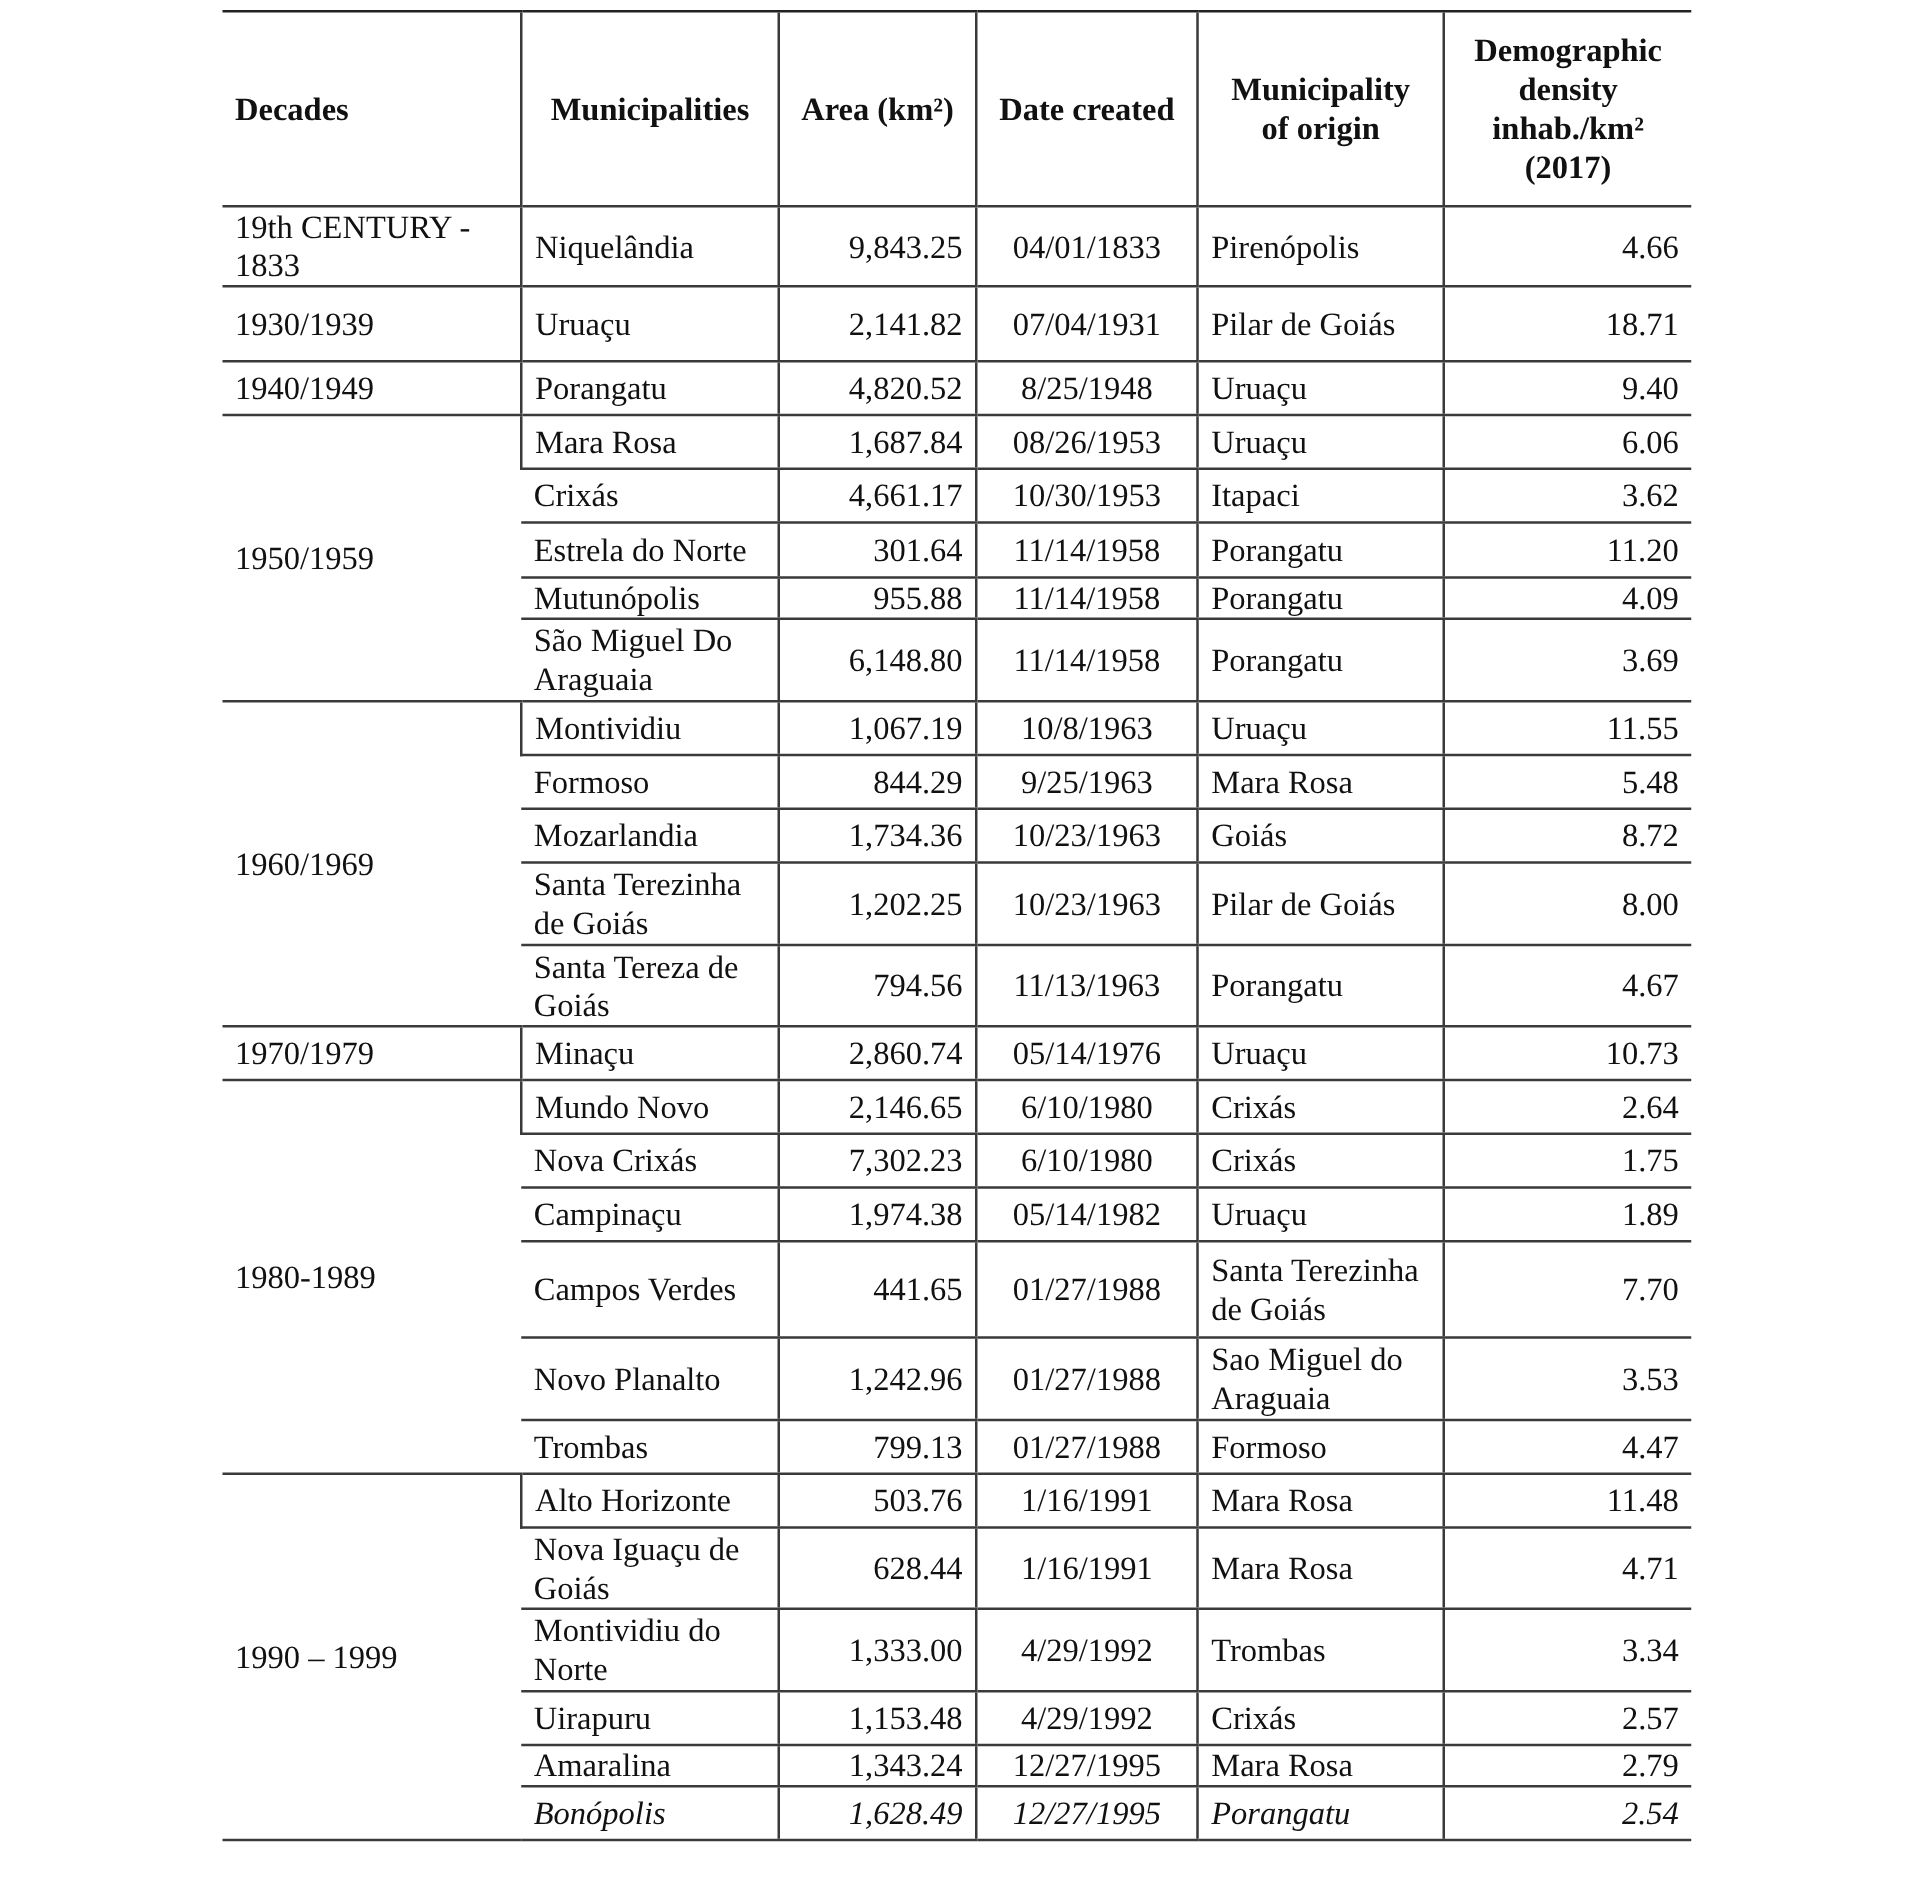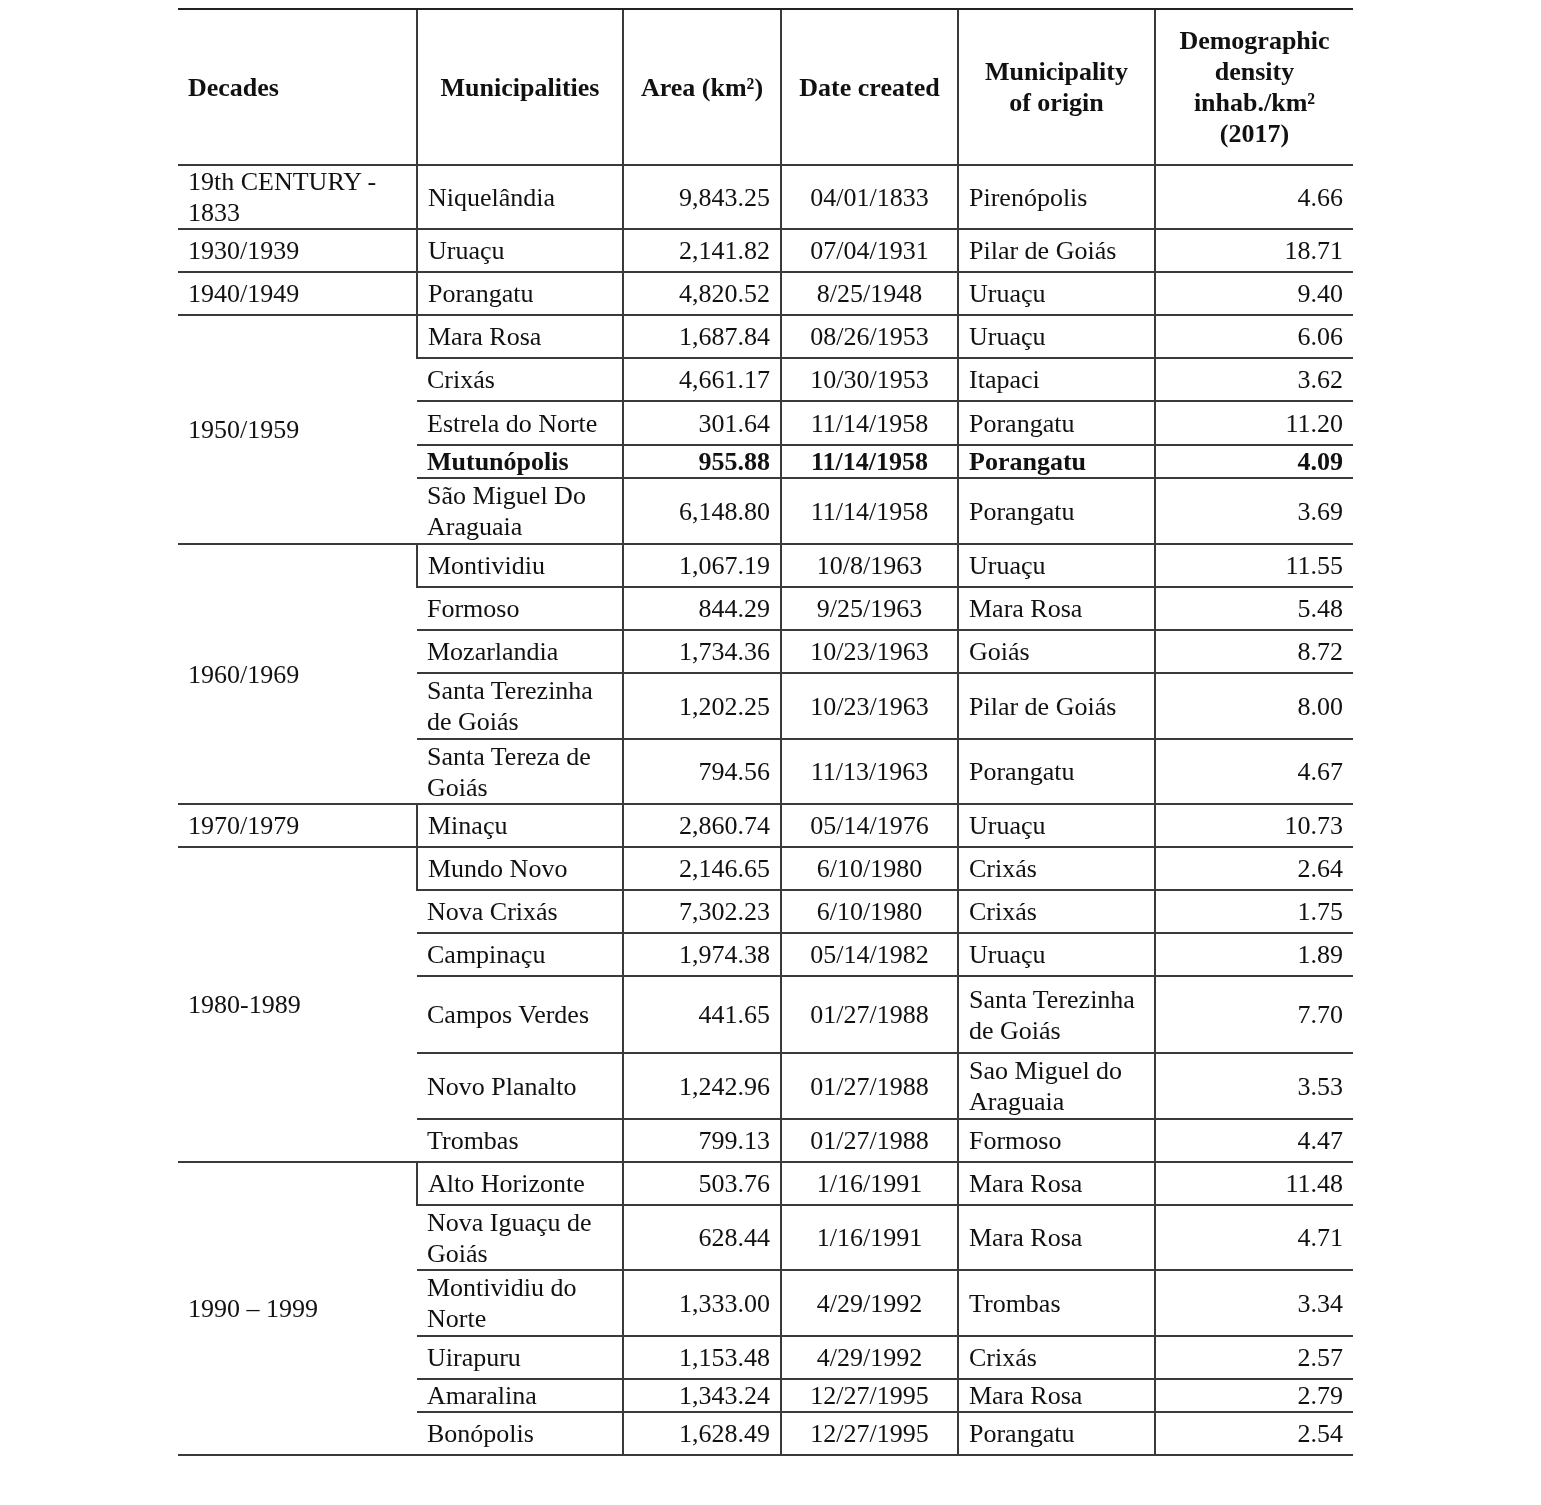--- a/index.html
+++ b/index.html
@@ -90,21 +90,21 @@
   </thead>
   <tbody id="table-body">
       <tr style="height: 58px;">
         <td class="decade" rowspan="1">19th CENTURY - 1833</td>
         <td class="muni">Niquelândia</td>
         <td class="area">9,843.25</td>
         <td class="date">04/01/1833</td>
         <td class="origin">Pirenópolis</td>
         <td class="density">4.66</td>
       </tr>
-      <tr style="height: 43px;">
+      <tr style="height: 60px;">
         <td class="decade" rowspan="1">1930/1939</td>
         <td class="muni">Uruaçu</td>
         <td class="area">2,141.82</td>
         <td class="date">07/04/1931</td>
         <td class="origin">Pilar de Goiás</td>
         <td class="density">18.71</td>
       </tr>
       <tr style="height: 43px;">
         <td class="decade" rowspan="1">1940/1949</td>
         <td class="muni">Porangatu</td>
@@ -128,21 +128,21 @@
         <td class="origin">Itapaci</td>
         <td class="density">3.62</td>
       </tr>
       <tr style="height: 44px;">
         <td class="muni">Estrela do Norte</td>
         <td class="area">301.64</td>
         <td class="date">11/14/1958</td>
         <td class="origin">Porangatu</td>
         <td class="density">11.20</td>
       </tr>
-      <tr style="height: 32px; font-weight: bold;">
+      <tr style="height: 32px;">
         <td class="muni">Mutunópolis</td>
         <td class="area">955.88</td>
         <td class="date">11/14/1958</td>
         <td class="origin">Porangatu</td>
         <td class="density">4.09</td>
       </tr>
       <tr style="height: 66px;">
         <td class="muni">São Miguel Do Araguaia</td>
         <td class="area">6,148.80</td>
         <td class="date">11/14/1958</td>
@@ -265,21 +265,21 @@
         <td class="origin">Crixás</td>
         <td class="density">2.57</td>
       </tr>
       <tr style="height: 28px;">
         <td class="muni">Amaralina</td>
         <td class="area">1,343.24</td>
         <td class="date">12/27/1995</td>
         <td class="origin">Mara Rosa</td>
         <td class="density">2.79</td>
       </tr>
-      <tr style="height: 43px;">
+      <tr style="height: 43px; font-style: italic;">
         <td class="muni">Bonópolis</td>
         <td class="area">1,628.49</td>
         <td class="date">12/27/1995</td>
         <td class="origin">Porangatu</td>
         <td class="density">2.54</td>
       </tr>
     </tbody>
 </table>
 
 </body></html>

